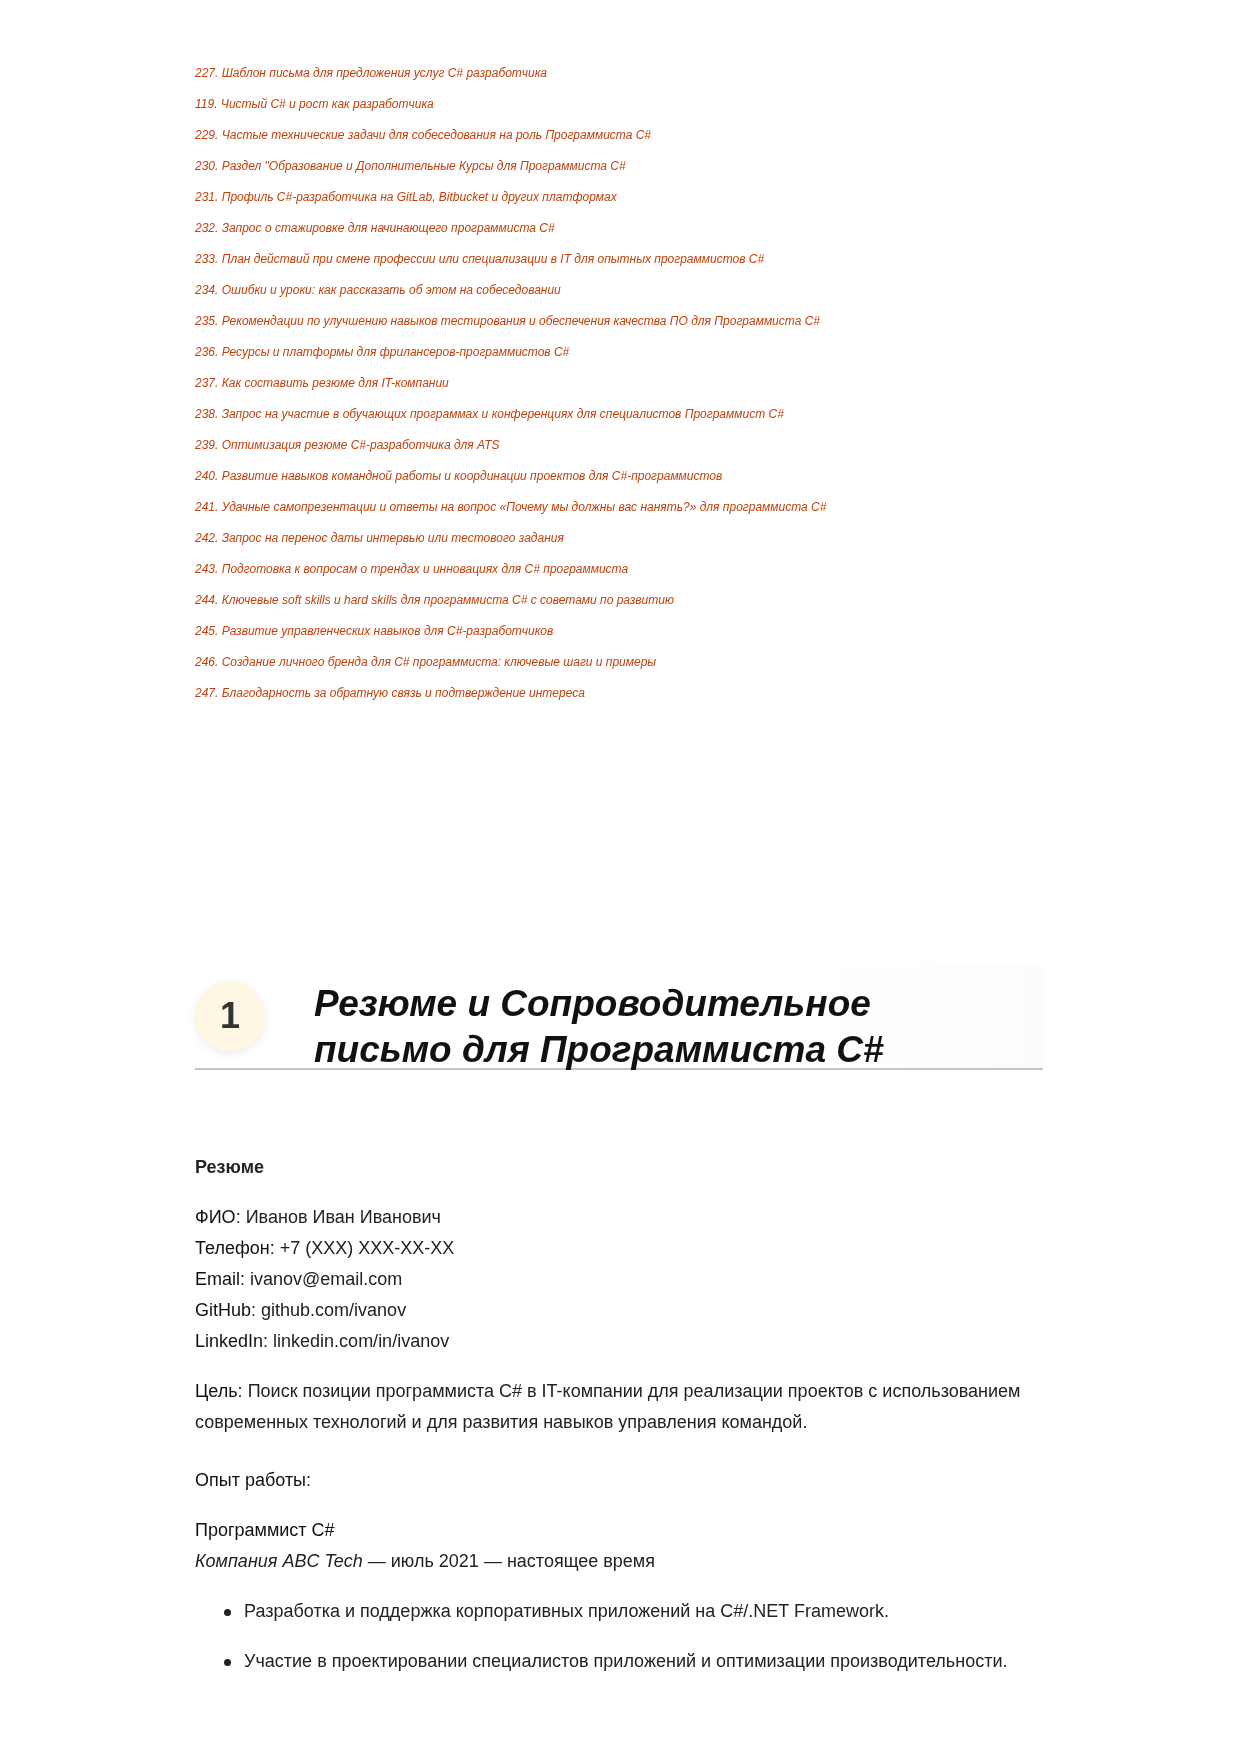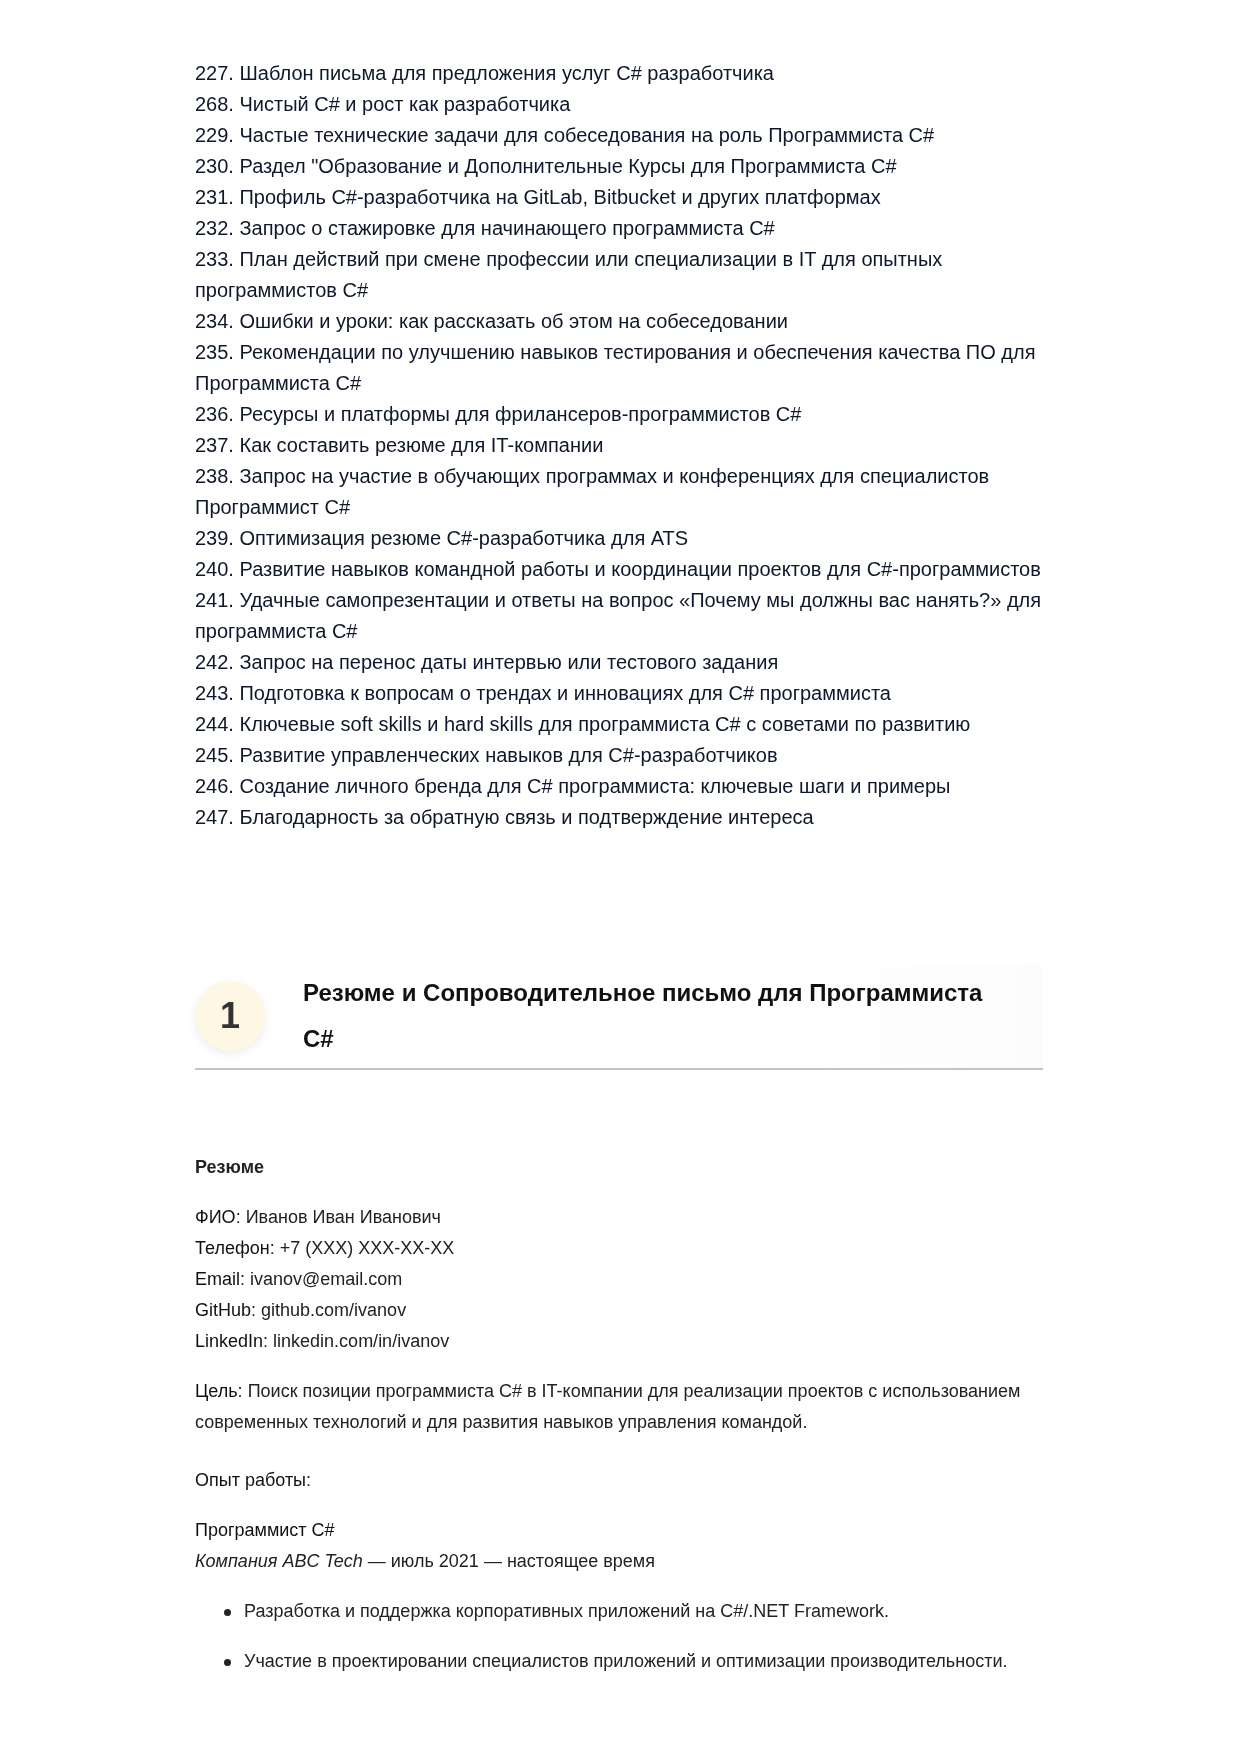--- a/index.html
+++ b/index.html
@@ -18,23 +18,24 @@
     .page {
       position: absolute;
       left: 195px;
       top: 58px;
       width: 850px;
     }
     .toc-list {
       margin: 0;
       padding: 0;
       list-style: none;
-      font-size: 20px;
+      font-size: 12px;
       line-height: 31px;
-      color: #0f172a;
+      color: #c2410c;
+      font-style: italic;
     }
     .toc-list li {
       margin: 0;
       padding: 0;
     }
 
     .section-header {
       position: absolute;
       left: 195px;
       top: 965px;
@@ -57,25 +58,26 @@
       justify-content: center;
       font-size: 36px;
       font-weight: bold;
       color: #333;
     }
     .section-title {
       position: absolute;
       left: 107px;
       top: 4px;
       width: 700px;
-      margin: 1px;
-      font-size: 24px;
+      margin: 12px;
+      font-size: 37px;
       line-height: 46px;
       font-weight: bold;
       color: #111;
+      font-style: italic;
     }
 
     .resume {
       position: absolute;
       left: 195px;
       top: 1152px;
       width: 850px;
       font-size: 18px;
       line-height: 31px;
       color: #222;
@@ -124,21 +126,21 @@
       border-radius: 50%;
       background: #222;
     }
   </style>
 </head>
 <body>
 
 <div class="page">
   <ul class="toc-list">
     <li>227. Шаблон письма для предложения услуг C# разработчика</li>
-    <li>268. Чистый C# и рост как разработчика</li>
+    <li>119. Чистый C# и рост как разработчика</li>
     <li>229. Частые технические задачи для собеседования на роль Программиста C#</li>
     <li>230. Раздел "Образование и Дополнительные Курсы для Программиста C#</li>
     <li>231. Профиль C#-разработчика на GitLab, Bitbucket и других платформах</li>
     <li>232. Запрос о стажировке для начинающего программиста C#</li>
     <li>233. План действий при смене профессии или специализации в IT для опытных программистов C#</li>
     <li>234. Ошибки и уроки: как рассказать об этом на собеседовании</li>
     <li>235. Рекомендации по улучшению навыков тестирования и обеспечения качества ПО для Программиста C#</li>
     <li>236. Ресурсы и платформы для фрилансеров-программистов C#</li>
     <li>237. Как составить резюме для IT-компании</li>
     <li>238. Запрос на участие в обучающих программах и конференциях для специалистов Программист C#</li>

